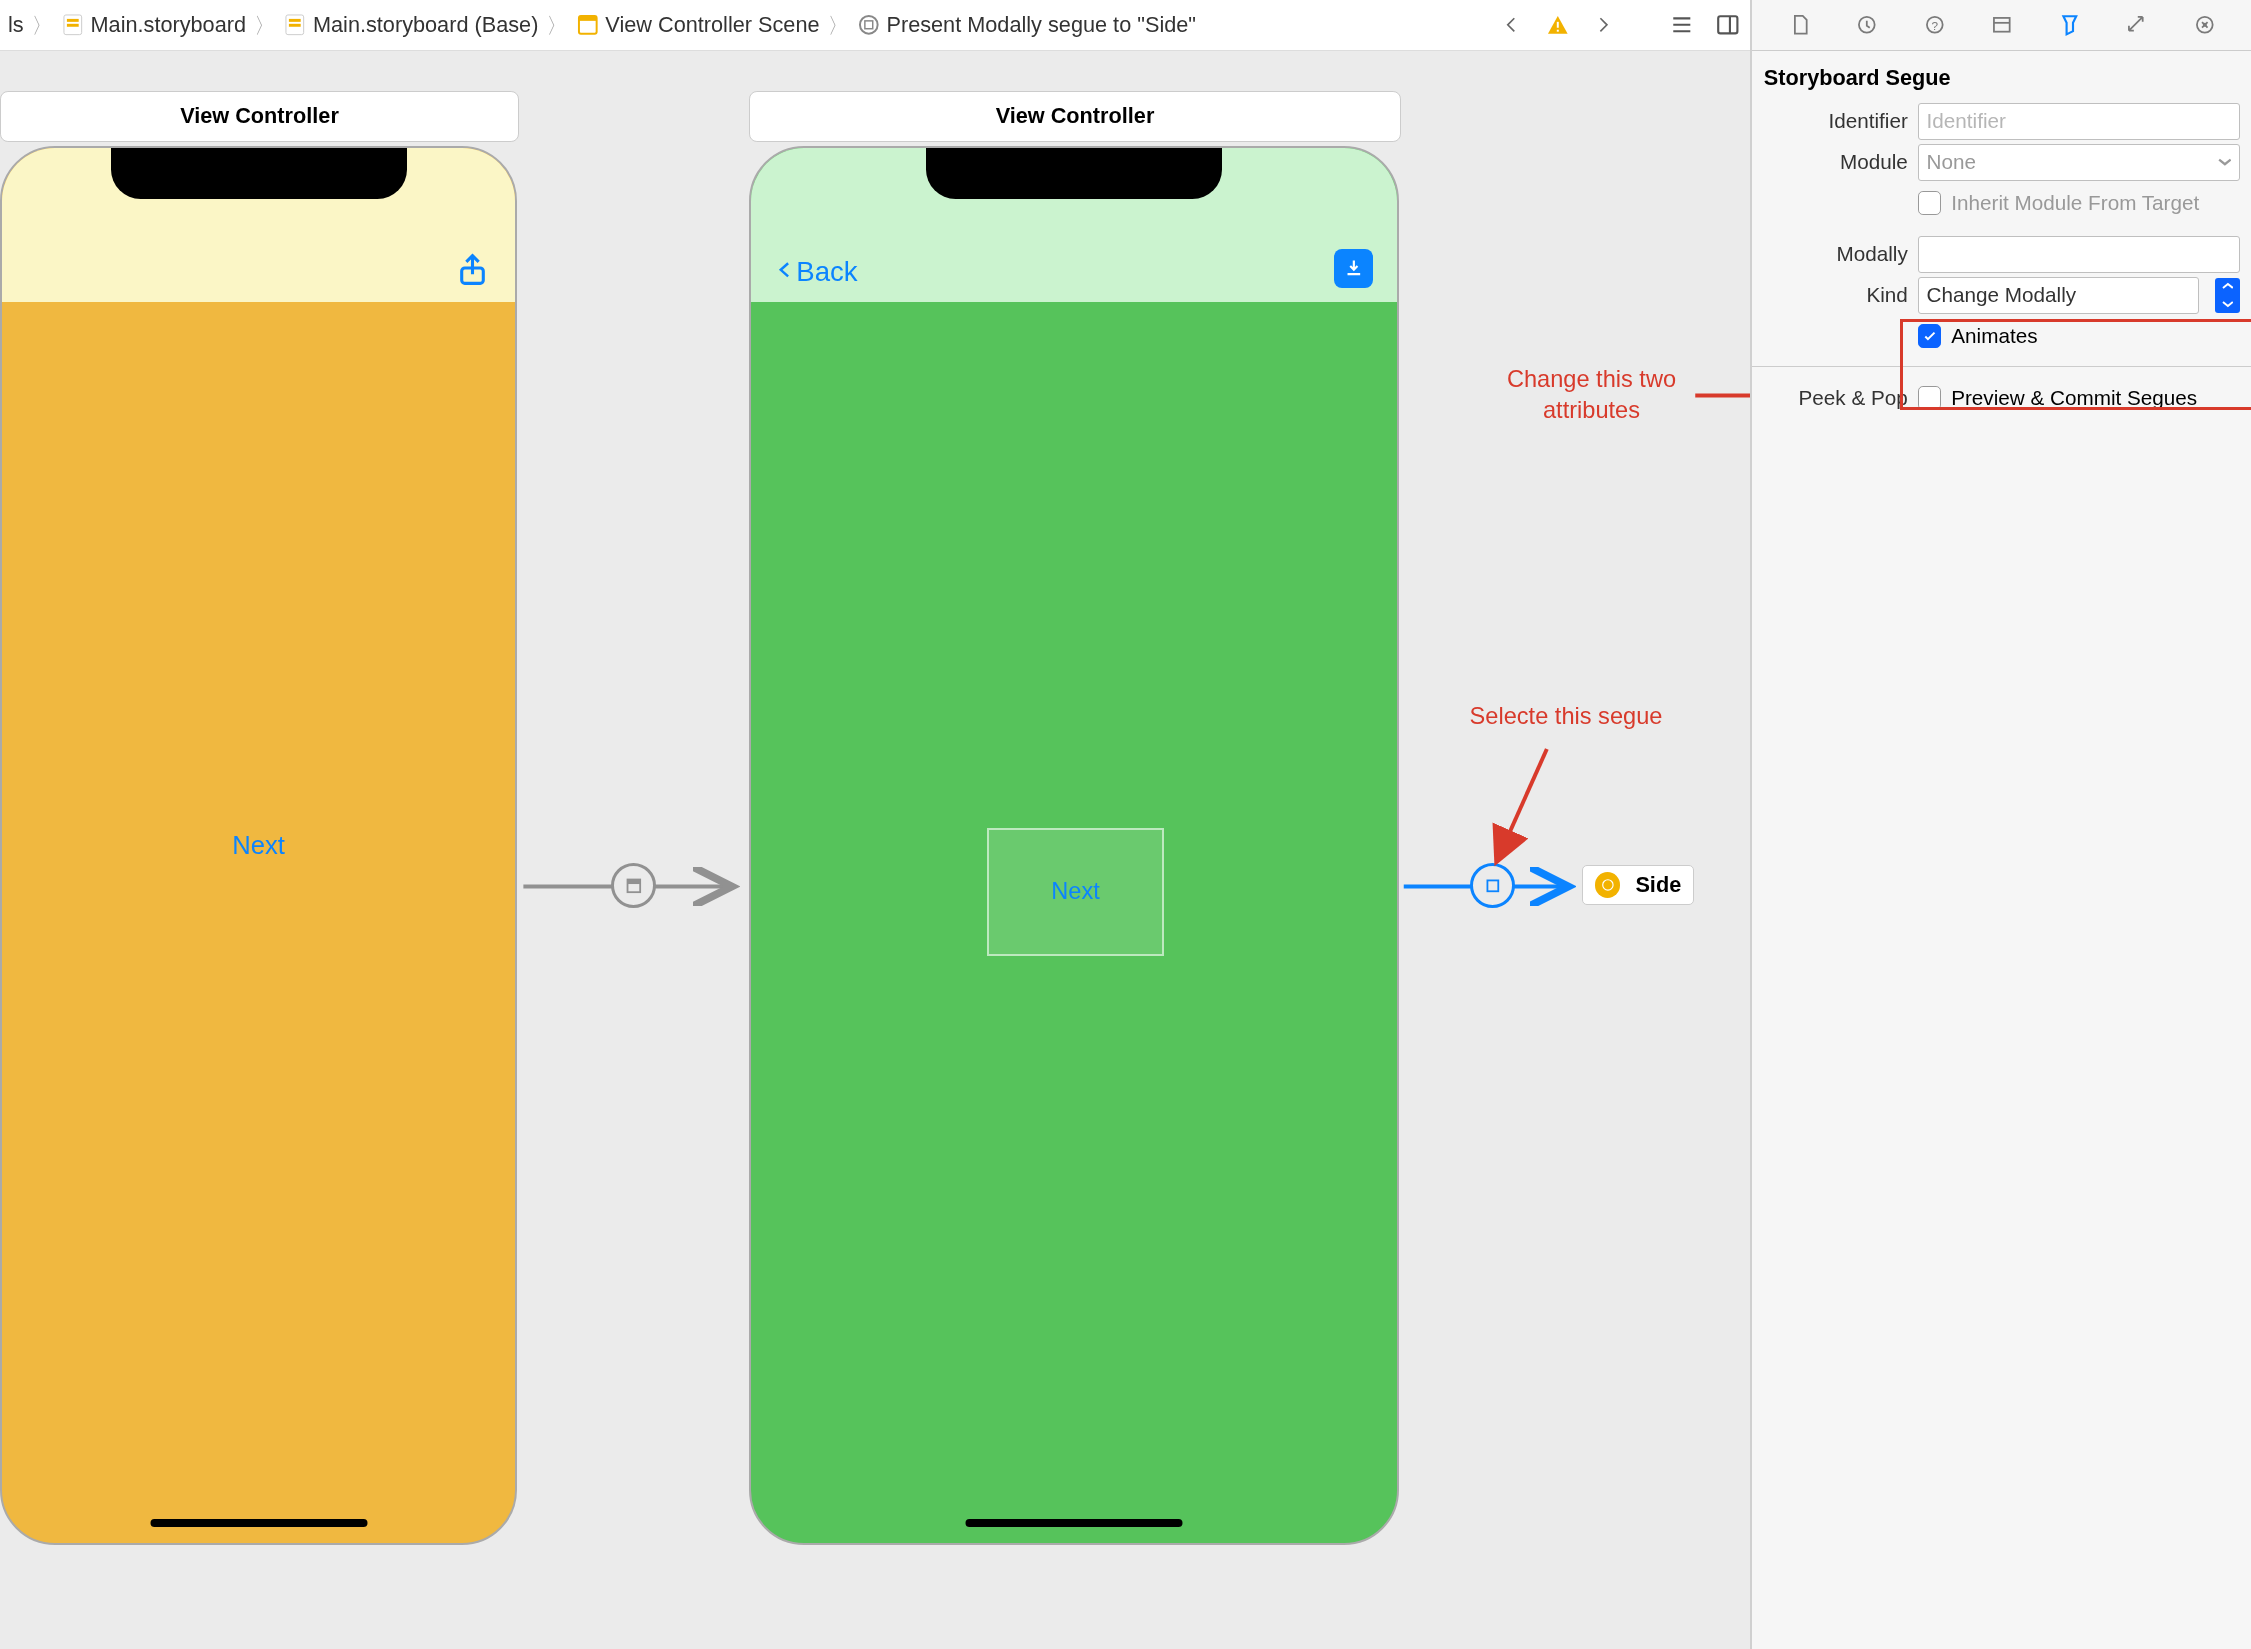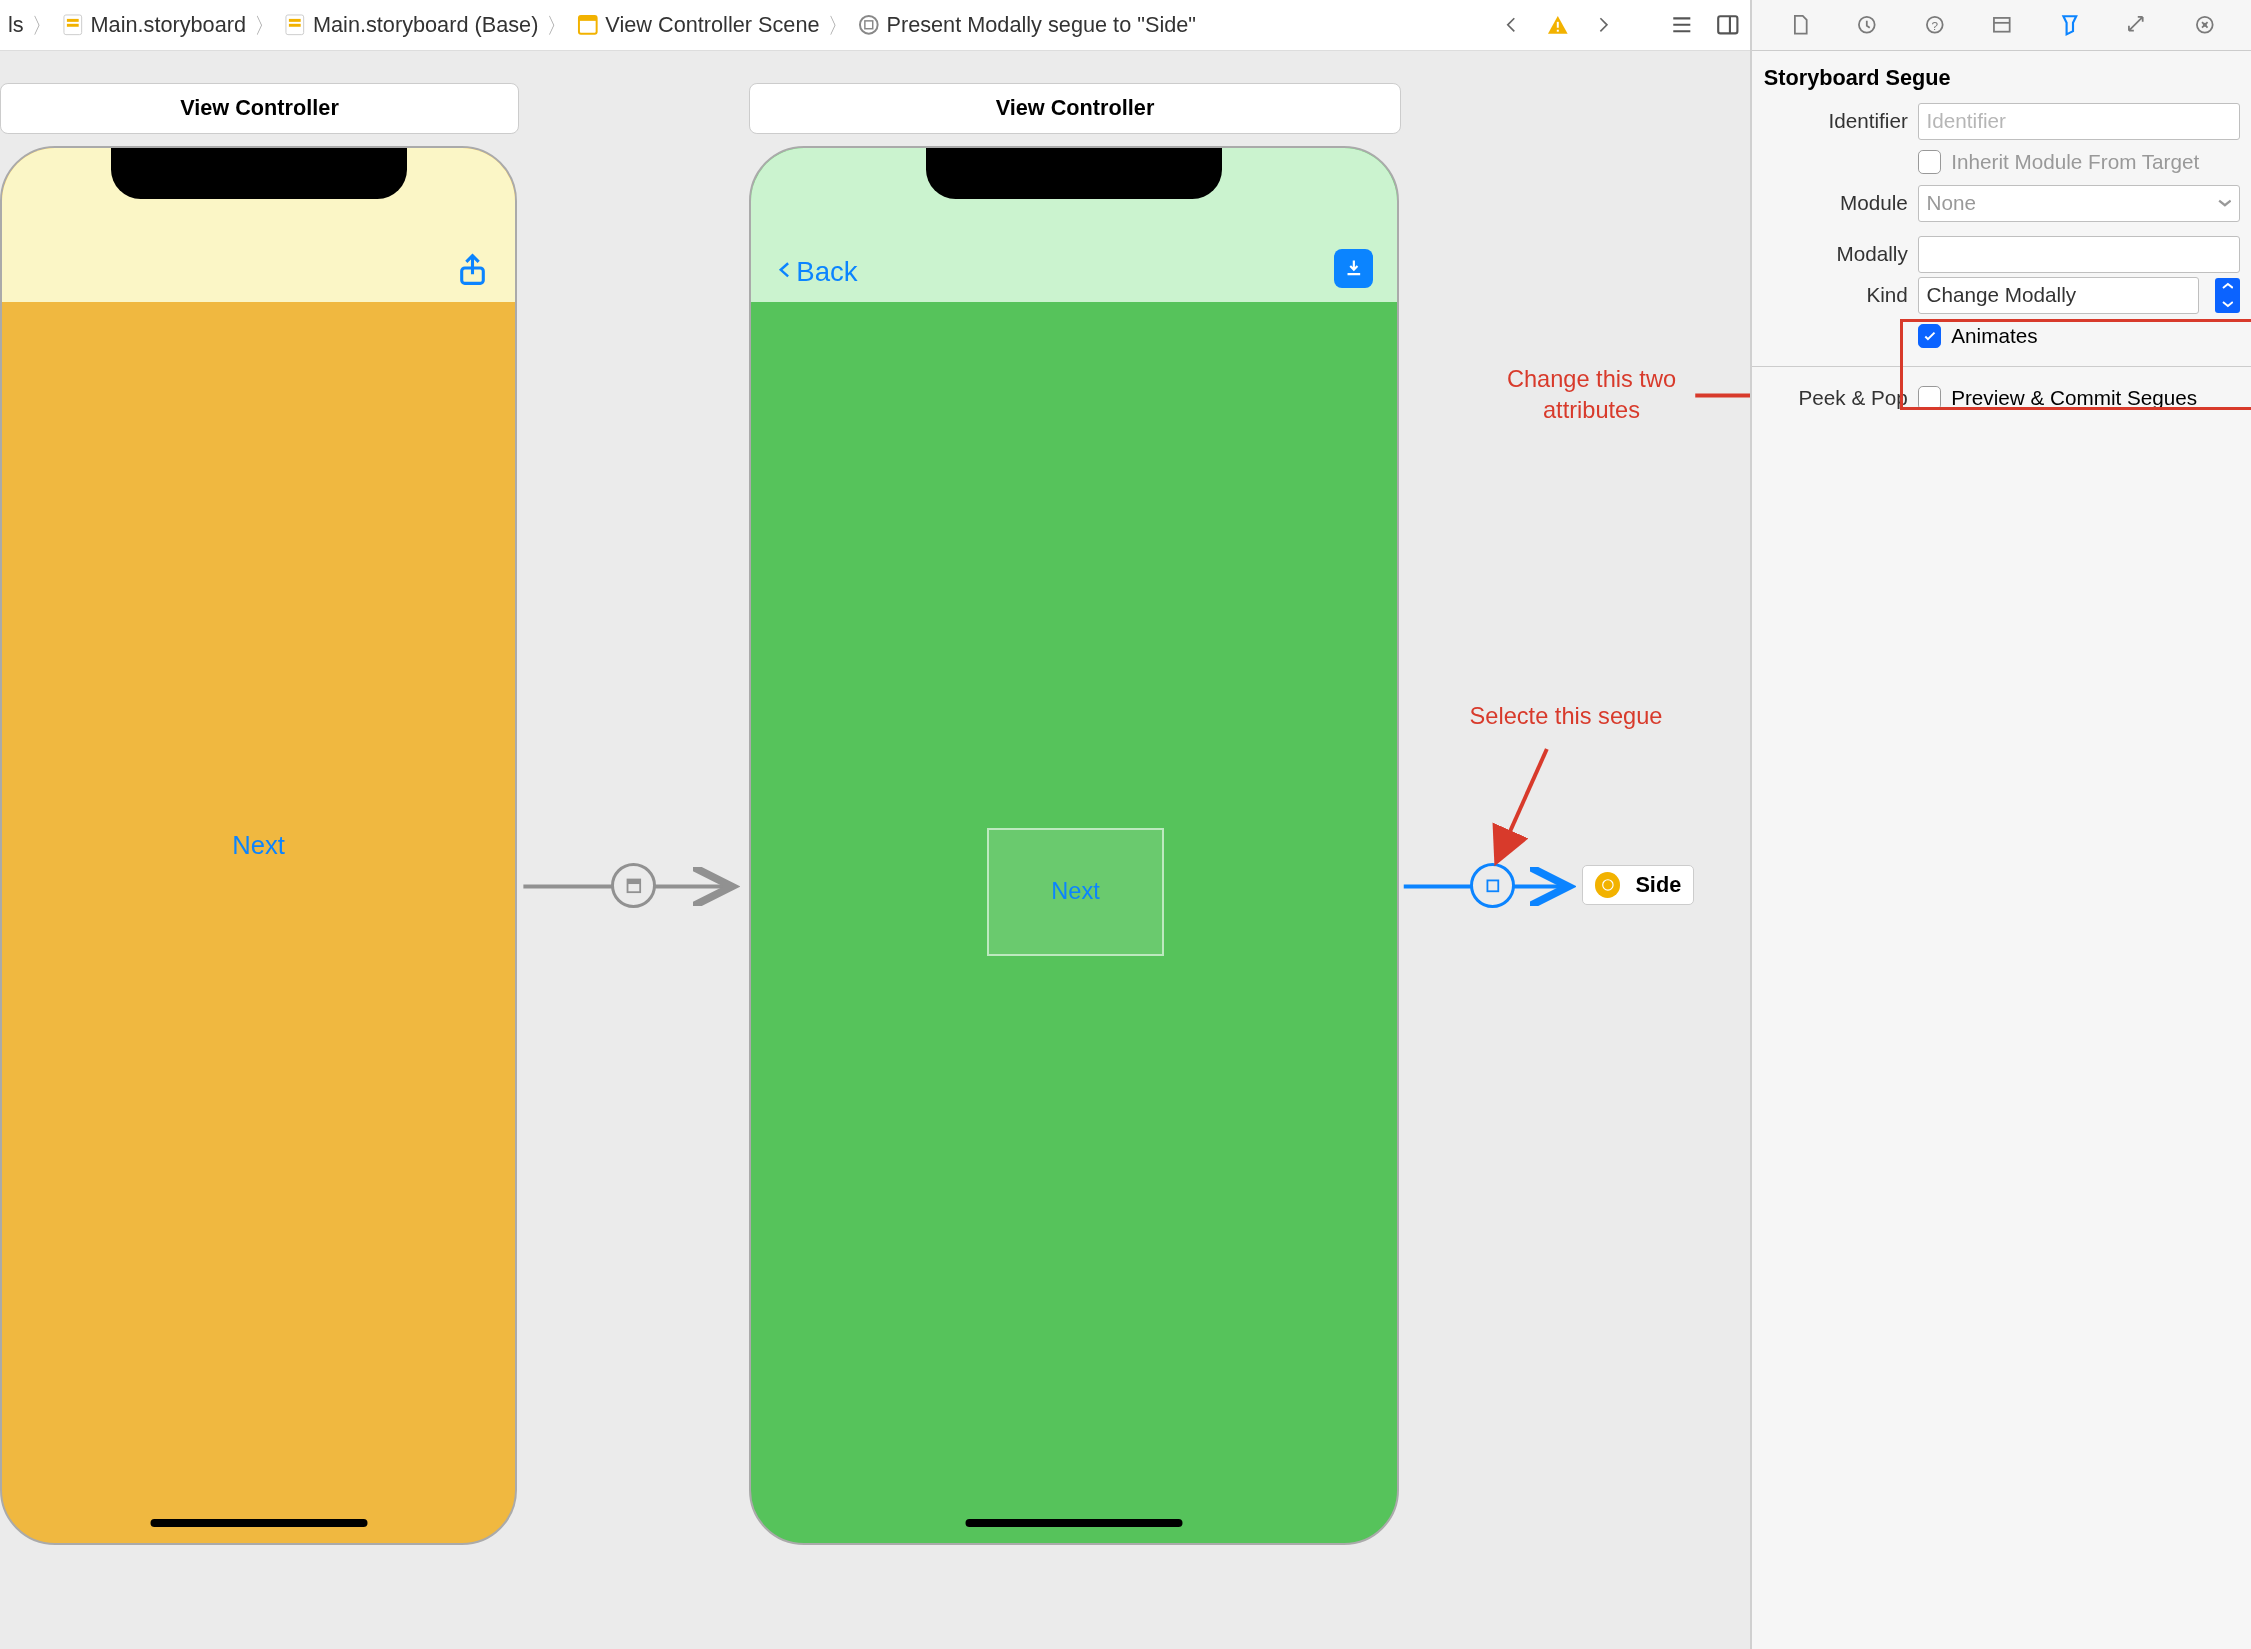--- a/index.html
+++ b/index.html
@@ -12,21 +12,21 @@
 .breadcrumbs { flex:1; display:flex; align-items:center; gap:5.9px; overflow:hidden; font-size:21.7px; color:#333; white-space:nowrap; }
 .bc-sep { color:#aaa; font-size:21.7px; padding:0 2px; }
 .bc-item { display:flex; align-items:center; gap:5.9px; cursor:default; }
 .bc-ico { width:23.6px; height:23.6px; }
 .tb-right { display:flex; align-items:center; gap:15.8px; }
 .tb-btn { width:29.6px; height:29.6px; display:flex; align-items:center; justify-content:center; color:#555; }
 .canvas { flex:1; background:#ebebeb; position:relative; overflow:hidden; }
 
 
 .scene { position:absolute; }
-.scene-title { position:absolute; top:4px; left:0; right:0; height:51px; background:#fff; border:1px solid #ccc; border-radius:7.9px; display:flex; align-items:center; justify-content:center; font-weight:600; font-size:21.7px; }
+.scene-title { position:absolute; top:12px; left:0; right:0; height:51px; background:#fff; border:1px solid #ccc; border-radius:7.9px; display:flex; align-items:center; justify-content:center; font-weight:600; font-size:21.7px; }
 .device { position:absolute; border:2px solid #aaa; border-radius:55px; overflow:hidden; }
 .device .notch { position:absolute; top:0; left:50%; transform:translateX(-50%); width:296px; height:51px; background:#000; border-bottom-left-radius:29.6px; border-bottom-right-radius:29.6px; }
 .device .homebar { position:absolute; bottom:15.8px; left:50%; transform:translateX(-50%); width:217px; height:7.9px; background:#000; border-radius:3.9px; }
 .navbar { position:absolute; top:0; left:0; right:0; height:154px; display:flex; align-items:flex-end; padding:0 23.6px 13.8px; }
 .navbar span.back { color:#0b84ff; font-size:27.6px; display:flex; gap:2px; }
 .navbar .spacer { flex:1; }
 .navbar .sys-ico { width:37px; height:37px; }
 .centerbtn { position:absolute; color:#0b84ff; font-size:25.6px; }
 
 .dev1 { width:517px; height:1399px; background:#f0b840; }
@@ -312,33 +312,33 @@
       <div class="sect-title">Storyboard Segue</div>
 
       <div class="row">
         <div class="lbl">Identifier</div>
         <div class="field placeholder">
             <span>Identifier</span>
           </div>
       </div>
 
 
-      <div class="row" style="padding-left:154px;">
-        <div class="chk"></div>
-        <span style="color:#999;">Inherit Module From Target</span>
-      </div>
-
       <div class="row">
         <div class="lbl">Module</div>
         <div class="field disabled">
           <span>None</span>
           <svg style="position:absolute;right:7.9px;" width="13.8" height="9.9" viewBox="0 0 12 8">
               <path d="M1 2l5 4 5-4" fill="none" stroke="#999" stroke-width="2"></path>
             </svg>
         </div>
+      </div>
+
+      <div class="row" style="padding-left:154px;">
+        <div class="chk"></div>
+        <span style="color:#999;">Inherit Module From Target</span>
       </div>
 
       <div class="row" style="margin-top:9.9px;">
         <div class="lbl">Modally</div>
         <div class="field"></div>
       </div>
 
       <div class="row">
         <div class="lbl">Kind</div>
         <div class="field">

